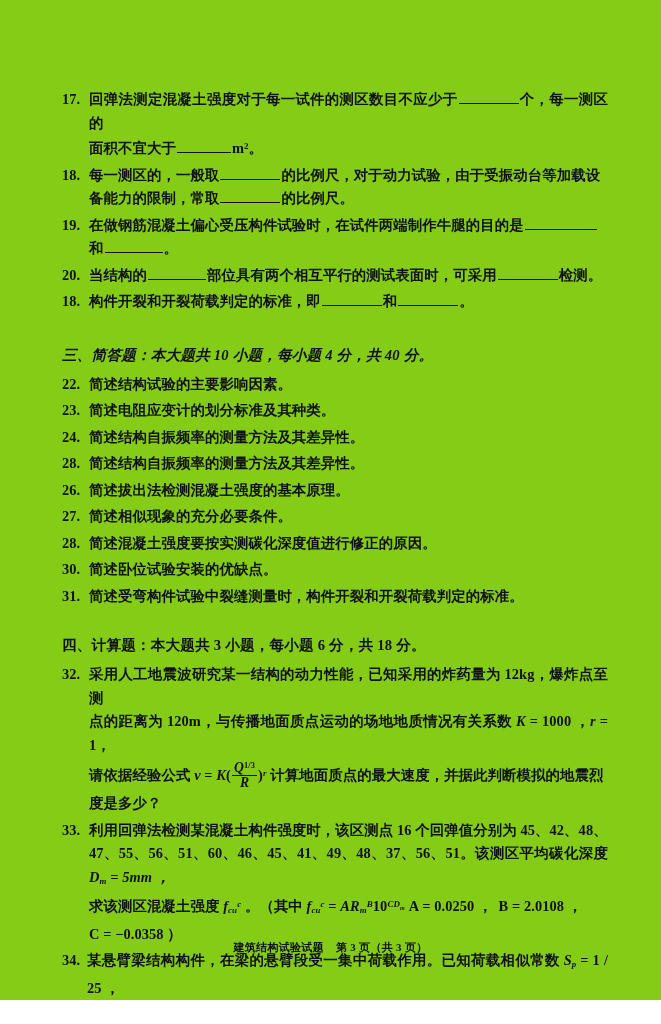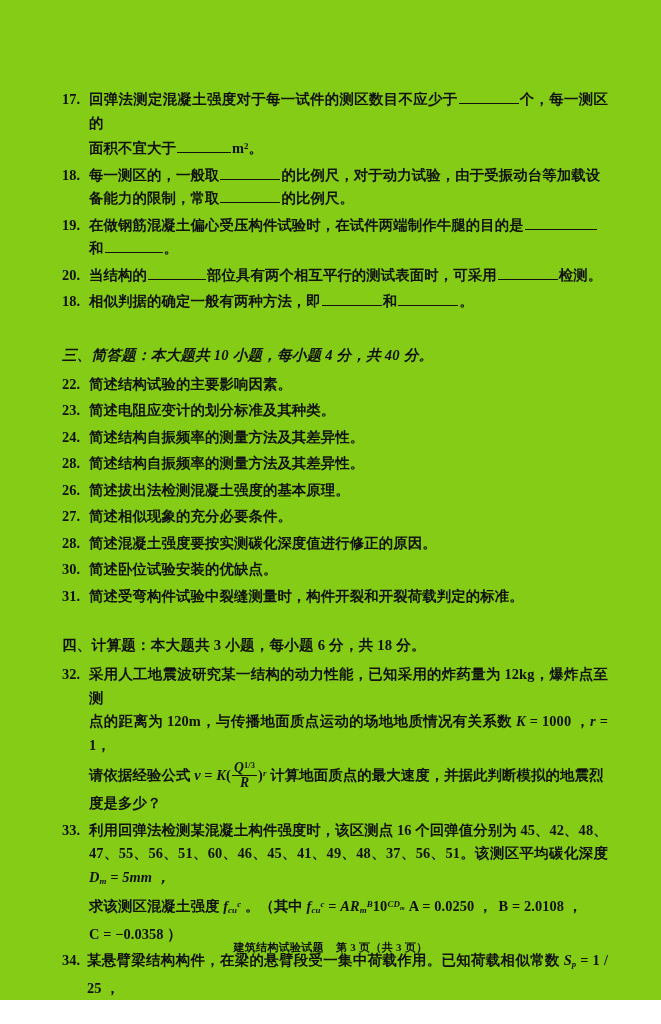--- a/index.html
+++ b/index.html
@@ -170,21 +170,21 @@
     <div class="q">
       <span class="q-num">20.</span>
       <span class="q-body">
         <span>当结构的</span><span class="blank w4"></span><span>部位具有两个相互平行的测试表面时，可采用</span><span class="blank w1"></span><span>检测。</span>
       </span>
     </div>
 
     <div class="q">
       <span class="q-num">18.</span>
       <span class="q-body">
-        <span>相似判据的确定一般有两种方法，即</span><span class="blank w1"></span><span>和</span><span class="blank w1"></span><span>。</span>
+        <span>构件开裂和开裂荷载判定的标准，即</span><span class="blank w1"></span><span>和</span><span class="blank w1"></span><span>。</span>
       </span>
     </div>
 
     <div class="section-head first">三、简答题：本大题共 10 小题，每小题 4 分，共 40 分。</div>
 
     <div class="q">
       <span class="q-num">22.</span>
       <span class="q-body">简述结构试验的主要影响因素。</span>
     </div>
     <div class="q">

